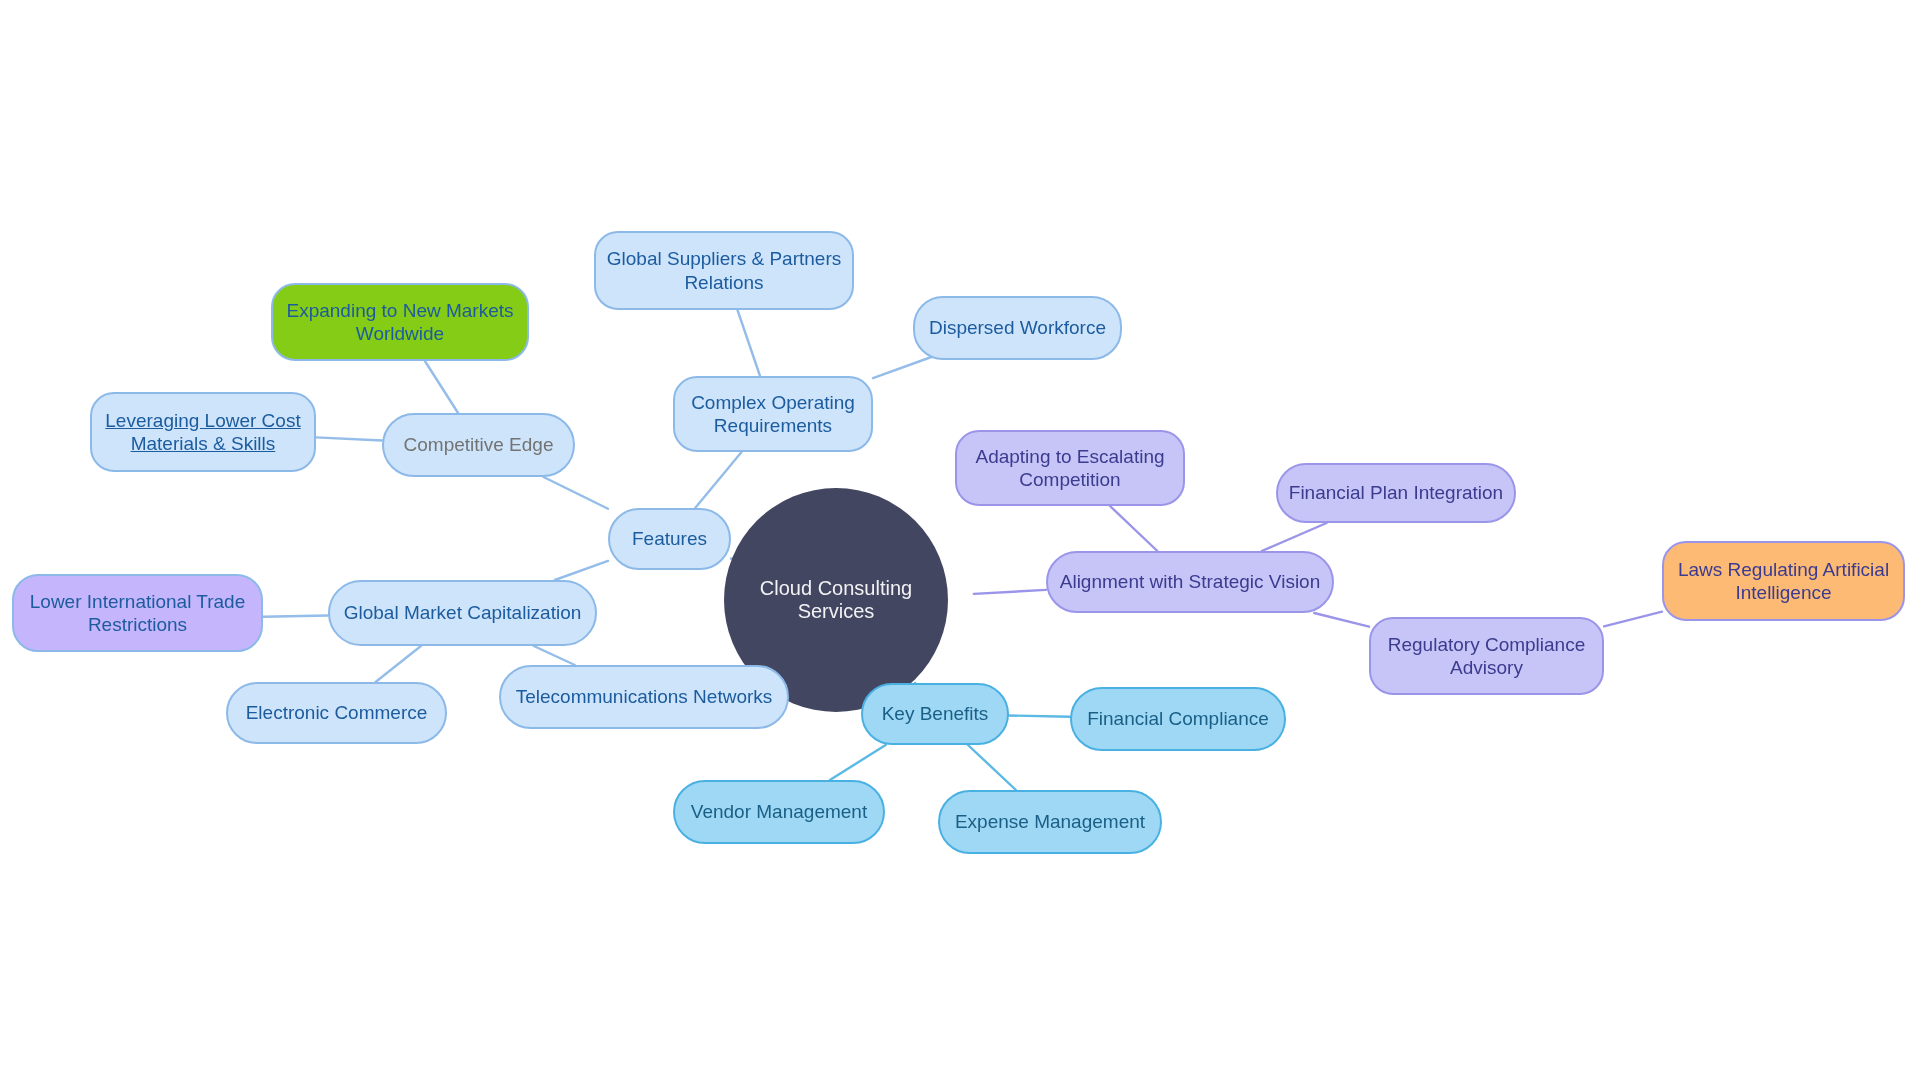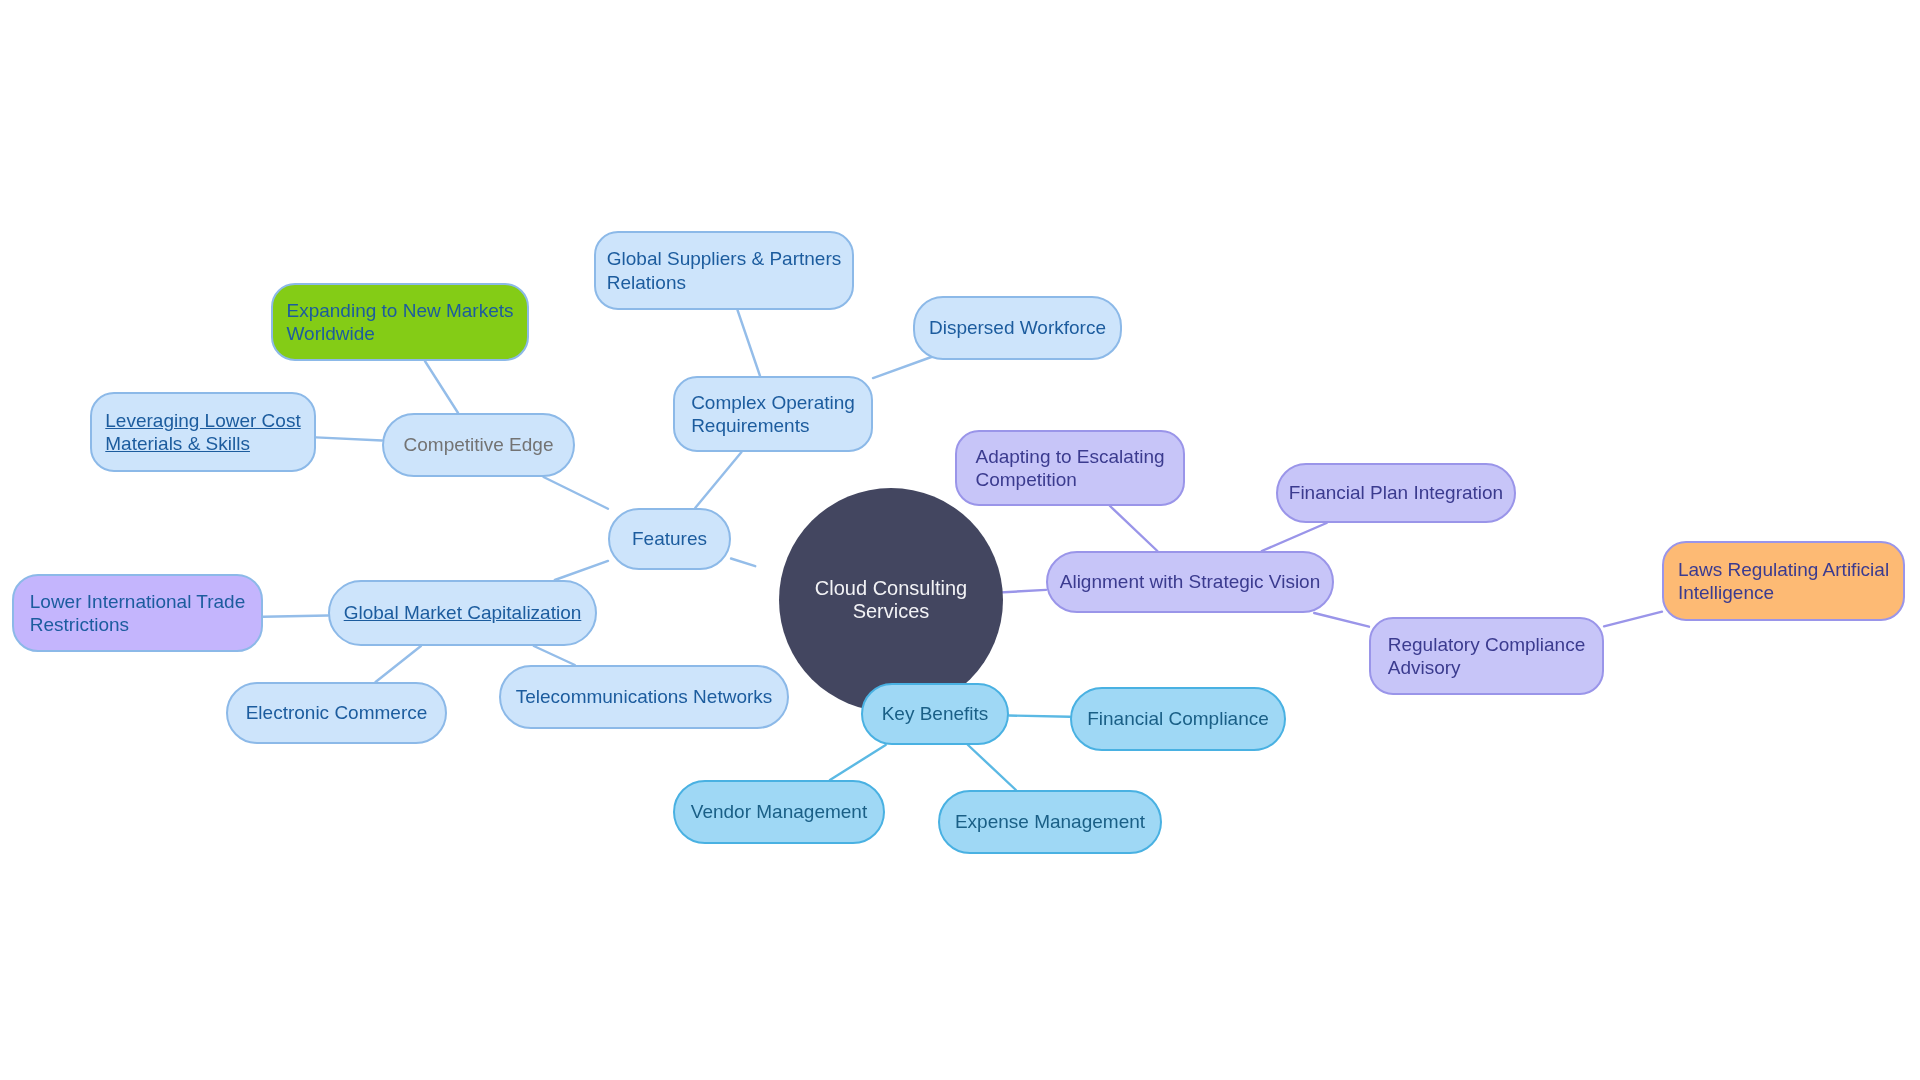--- a/index.html
+++ b/index.html
@@ -26,20 +26,21 @@
     top: 0;
     width: 1920px;
     height: 1080px;
   }
   .node {
     position: absolute;
     box-sizing: border-box;
     display: flex;
     align-items: center;
     justify-content: center;
+    text-align: center;
     line-height: 1.22;
     border-style: solid;
     border-width: 2px;
     white-space: pre-line;
     padding: 2px 10px;
   }
   .node-root {
     position: absolute;
     box-sizing: border-box;
     display: flex;
@@ -70,35 +71,35 @@
       <line x1="1009" y1="715.522633744856" x2="1070" y2="716.7777777777778" stroke="#5bb9e4" stroke-width="2.4" stroke-linecap="round"></line>
       <line x1="885.6530612244898" y1="745" x2="829.9387755102041" y2="780" stroke="#5bb9e4" stroke-width="2.4" stroke-linecap="round"></line>
       <line x1="968.0092592592592" y1="745" x2="1015.925925925926" y2="790" stroke="#5bb9e4" stroke-width="2.4" stroke-linecap="round"></line>
       <line x1="973.831730362094" y1="593.8628928459826" x2="1046" y2="589.9024390243902" stroke="#9a95e9" stroke-width="2.4" stroke-linecap="round"></line>
       <line x1="1157.3684210526317" y1="551" x2="1110" y2="506" stroke="#9a95e9" stroke-width="2.4" stroke-linecap="round"></line>
       <line x1="1261.752808988764" y1="551" x2="1326.561797752809" y2="523" stroke="#9a95e9" stroke-width="2.4" stroke-linecap="round"></line>
       <line x1="1314.2094594594594" y1="613" x2="1369" y2="626.6745362563238" stroke="#9a95e9" stroke-width="2.4" stroke-linecap="round"></line>
       <line x1="1604" y1="626.3282828282828" x2="1662" y2="611.6818181818181" stroke="#9a95e9" stroke-width="2.4" stroke-linecap="round"></line>
     </svg>
   <div id="node-layer">
-      <div class="node-root" style="left: 779px; top: 488px; width: 224px; height: 224px; background: rgb(67, 70, 96); color: rgb(242, 242, 245); font-size: 20px;">
+      <div class="node-root" style="left: 724px; top: 488px; width: 224px; height: 224px; background: rgb(67, 70, 96); color: rgb(242, 242, 245); font-size: 20px;">
         <span>Cloud Consulting Services</span>
       </div>
       <div class="node" style="left: 608px; top: 508px; width: 123px; height: 62px; background: rgb(205, 228, 251); border-color: rgb(140, 185, 232); color: rgb(28, 92, 158); border-radius: 31px; font-size: 19px;"><span>Features</span></div>
       <div class="node" style="left: 382px; top: 413px; width: 193px; height: 64px; background: rgb(205, 228, 251); border-color: rgb(140, 185, 232); color: #737373; border-radius: 32px; font-size: 19px;"><span>Competitive Edge</span></div>
       <div class="node" style="left: 90px; top: 392px; width: 226px; height: 80px; background: rgb(205, 228, 251); border-color: rgb(140, 185, 232); color: rgb(28, 92, 158); border-radius: 24px; font-size: 19px; text-decoration: underline;"><span>Leveraging Lower Cost
 Materials &amp; Skills</span></div>
       <div class="node" style="left: 271px; top: 283px; width: 258px; height: 78px; background: #84cc16; border-color: rgb(140, 185, 232); color: rgb(28, 92, 158); border-radius: 24px; font-size: 19px;"><span>Expanding to New Markets
 Worldwide</span></div>
       <div class="node" style="left: 673px; top: 376px; width: 200px; height: 76px; background: rgb(205, 228, 251); border-color: rgb(140, 185, 232); color: rgb(28, 92, 158); border-radius: 24px; font-size: 19px;"><span>Complex Operating
 Requirements</span></div>
       <div class="node" style="left: 594px; top: 231px; width: 260px; height: 79px; background: rgb(205, 228, 251); border-color: rgb(140, 185, 232); color: rgb(28, 92, 158); border-radius: 24px; font-size: 19px;"><span>Global Suppliers &amp; Partners
 Relations</span></div>
       <div class="node" style="left: 913px; top: 296px; width: 209px; height: 64px; background: rgb(205, 228, 251); border-color: rgb(140, 185, 232); color: rgb(28, 92, 158); border-radius: 30px; font-size: 19px;"><span>Dispersed Workforce</span></div>
-      <div class="node" style="left: 328px; top: 580px; width: 269px; height: 66px; background: rgb(205, 228, 251); border-color: rgb(140, 185, 232); color: rgb(28, 92, 158); border-radius: 33px; font-size: 19px; text-decoration: underline;"><span>Global Market Capitalization</span></div>
+      <div class="node" style="left: 328px; top: 580px; width: 269px; height: 66px; background: rgb(205, 228, 251); border-color: rgb(140, 185, 232); color: rgb(28, 92, 158); border-radius: 33px; font-size: 19px;"><span>Global Market Capitalization</span></div>
       <div class="node" style="left: 12px; top: 574px; width: 251px; height: 78px; background: #c4b5fd; border-color: rgb(140, 185, 232); color: rgb(28, 92, 158); border-radius: 26px; font-size: 19px;"><span>Lower International Trade
 Restrictions</span></div>
       <div class="node" style="left: 226px; top: 682px; width: 221px; height: 62px; background: rgb(205, 228, 251); border-color: rgb(140, 185, 232); color: rgb(28, 92, 158); border-radius: 31px; font-size: 19px;"><span>Electronic Commerce</span></div>
       <div class="node" style="left: 499px; top: 665px; width: 290px; height: 64px; background: rgb(205, 228, 251); border-color: rgb(140, 185, 232); color: rgb(28, 92, 158); border-radius: 32px; font-size: 19px;"><span>Telecommunications Networks</span></div>
       <div class="node" style="left: 861px; top: 683px; width: 148px; height: 62px; background: rgb(159, 216, 245); border-color: rgb(73, 177, 226); color: rgb(26, 95, 134); border-radius: 31px; font-size: 19px;"><span>Key Benefits</span></div>
       <div class="node" style="left: 1070px; top: 687px; width: 216px; height: 64px; background: rgb(159, 216, 245); border-color: rgb(73, 177, 226); color: rgb(26, 95, 134); border-radius: 32px; font-size: 19px;"><span>Financial Compliance</span></div>
       <div class="node" style="left: 673px; top: 780px; width: 212px; height: 64px; background: rgb(159, 216, 245); border-color: rgb(73, 177, 226); color: rgb(26, 95, 134); border-radius: 32px; font-size: 19px;"><span>Vendor Management</span></div>
       <div class="node" style="left: 938px; top: 790px; width: 224px; height: 64px; background: rgb(159, 216, 245); border-color: rgb(73, 177, 226); color: rgb(26, 95, 134); border-radius: 32px; font-size: 19px;"><span>Expense Management</span></div>
       <div class="node" style="left: 1046px; top: 551px; width: 288px; height: 62px; background: rgb(199, 197, 248); border-color: rgb(154, 149, 233); color: rgb(59, 59, 143); border-radius: 31px; font-size: 19px;"><span>Alignment with Strategic Vision</span></div>
       <div class="node" style="left: 955px; top: 430px; width: 230px; height: 76px; background: rgb(199, 197, 248); border-color: rgb(154, 149, 233); color: rgb(59, 59, 143); border-radius: 24px; font-size: 19px;"><span>Adapting to Escalating

